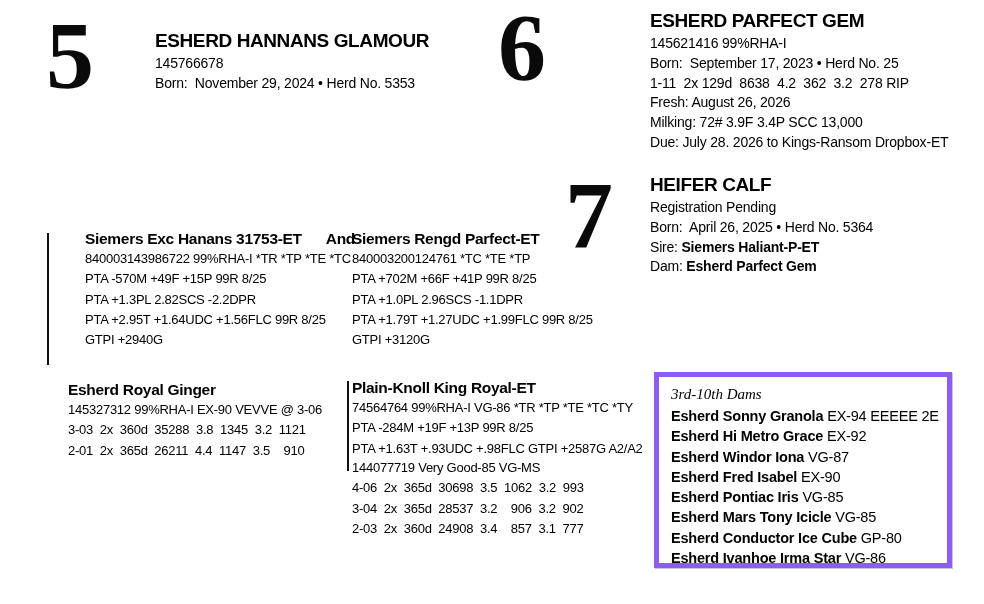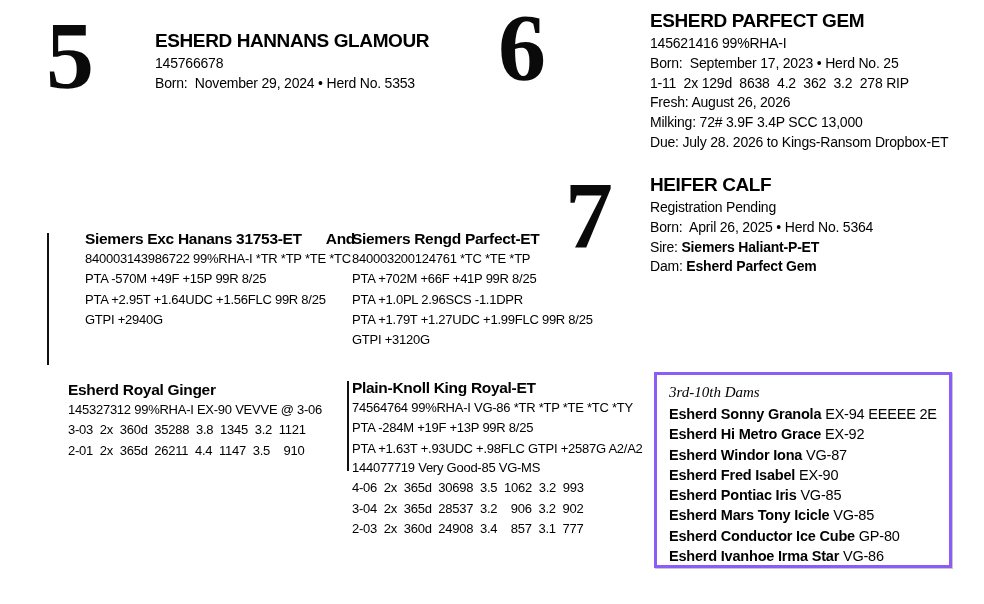--- a/index.html
+++ b/index.html
@@ -14,21 +14,21 @@
   .lot-header{position:absolute;}
   .lot-name{font-size:19px;font-weight:700;letter-spacing:-0.4px;line-height:26px;white-space:pre;}
   .hline{font-size:14px;font-weight:500;letter-spacing:-0.2px;line-height:19.8px;white-space:pre;}
   .hline b{font-weight:700;}
   .ped{position:absolute;}
   .ped-title{font-size:15.5px;font-weight:700;letter-spacing:-0.3px;line-height:21px;white-space:pre;display:flex;justify-content:space-between;}
   .ped-line{font-size:13px;font-weight:500;letter-spacing:-0.25px;line-height:20.3px;white-space:pre;}
   .vbar{position:absolute;width:2px;background:#111;}
   .dams-box{
     position:absolute;left:654px;top:372px;width:298px;height:196px;
-    border:3px solid #8b5cf6;box-sizing:border-box;padding:7px 12px 0 12px;
+    border:5px solid #8b5cf6;box-sizing:border-box;padding:7px 12px 0 12px;
     box-shadow:1px 1px 0 #c7c7c7;
   }
   .dams-title{font-family:"Liberation Serif",serif;font-style:italic;font-size:15px;line-height:20px;margin-bottom:2px;}
   .dam-entry{font-size:14.5px;line-height:20.3px;white-space:pre;letter-spacing:-0.2px;}
   .dam-entry .nm{font-weight:700;}
   .dam-entry .sc{font-weight:500;}
 </style>
 </head>
 <body>
 
@@ -62,20 +62,21 @@
   </div>
 
   <div class="vbar" style="left:47px;top:233px;height:132px;"></div>
   <div class="ped" style="left:53px;top:228px;width:270px;margin-left:32px;">
     <div class="ped-title">
       <span>Siemers Exc Hanans 31753-ET</span>
       <span>And</span>
     </div>
     <div class="ped-line">840003143986722 99%RHA-I *TR *TP *TE *TC</div>
     <div class="ped-line">PTA -570M +49F +15P 99R 8/25</div>
+    <div class="ped-line">PTA +1.3PL 2.82SCS -2.2DPR</div>
     <div class="ped-line">PTA +2.95T +1.64UDC +1.56FLC 99R 8/25</div>
     <div class="ped-line">GTPI +2940G</div>
   </div>
 
   <div class="ped" style="left:68px;top:379px;width:280px;">
     <div class="ped-title"><span>Esherd Royal Ginger</span></div>
     <div class="ped-line">145327312 99%RHA-I EX-90 VEVVE @ 3-06</div>
     <div class="ped-line">3-03  2x  360d  35288  3.8  1345  3.2  1121</div>
     <div class="ped-line">2-01  2x  365d  26211  4.4  1147  3.5    910</div>
   </div>

